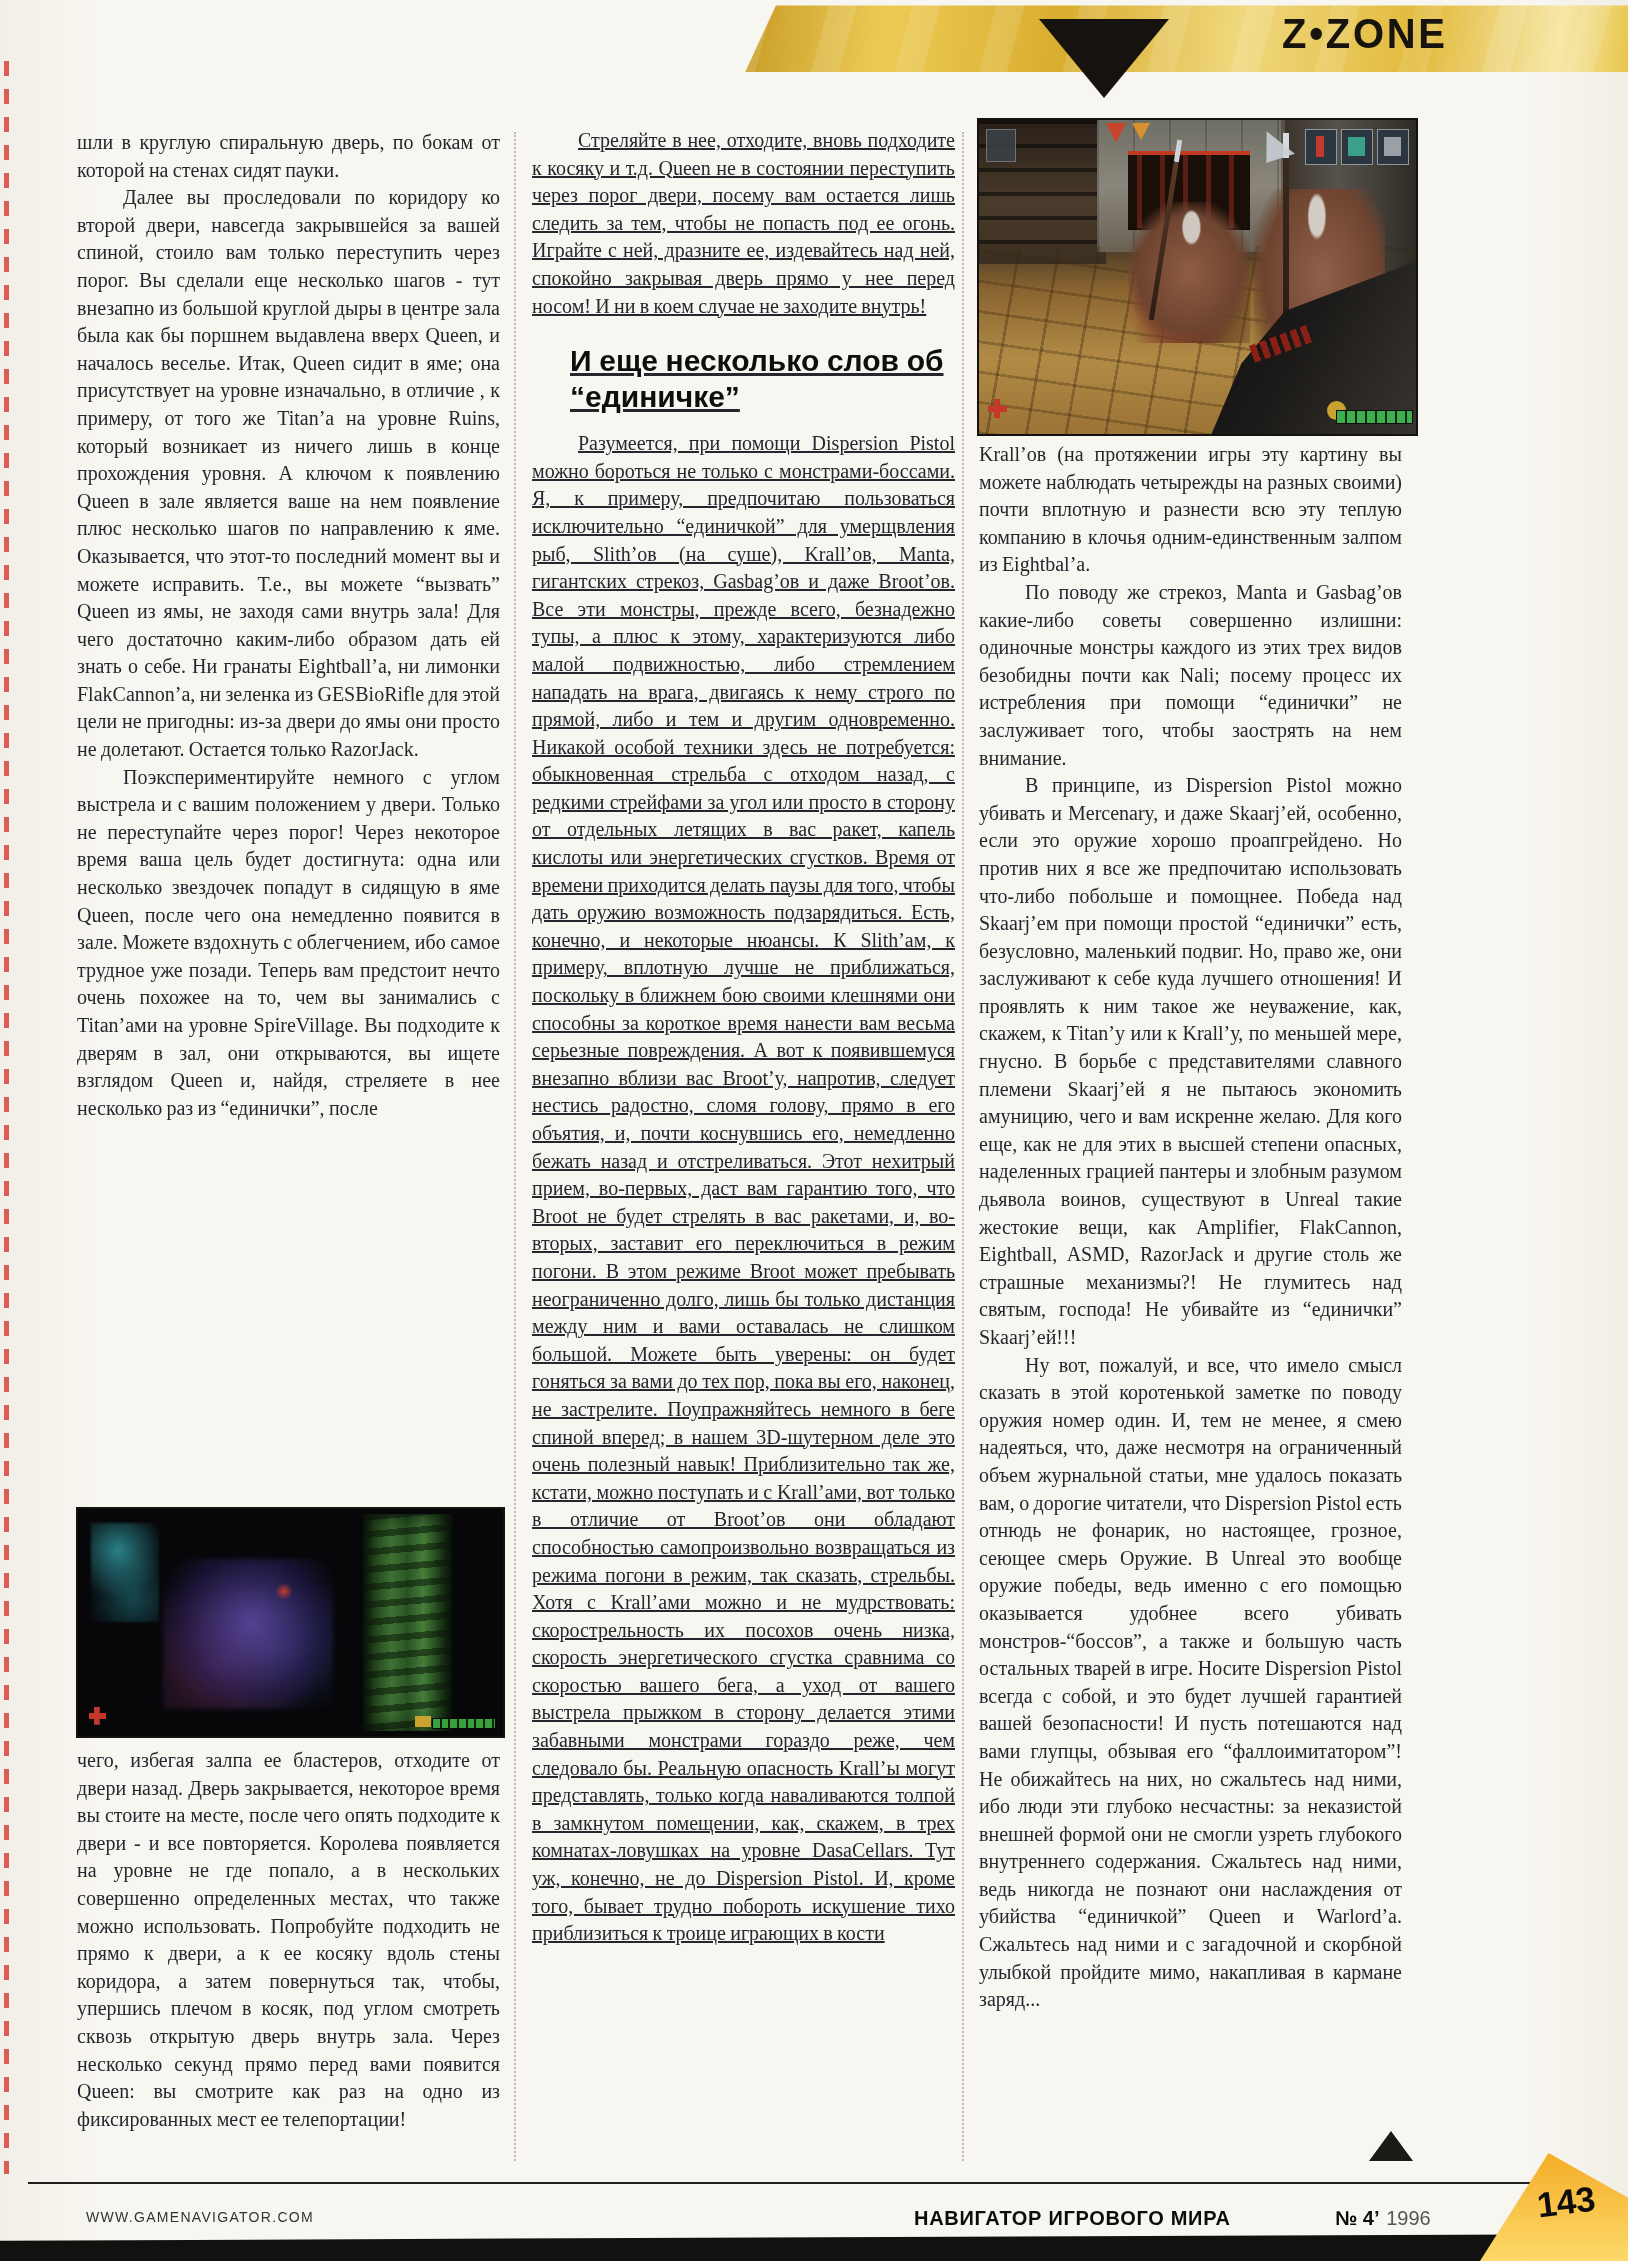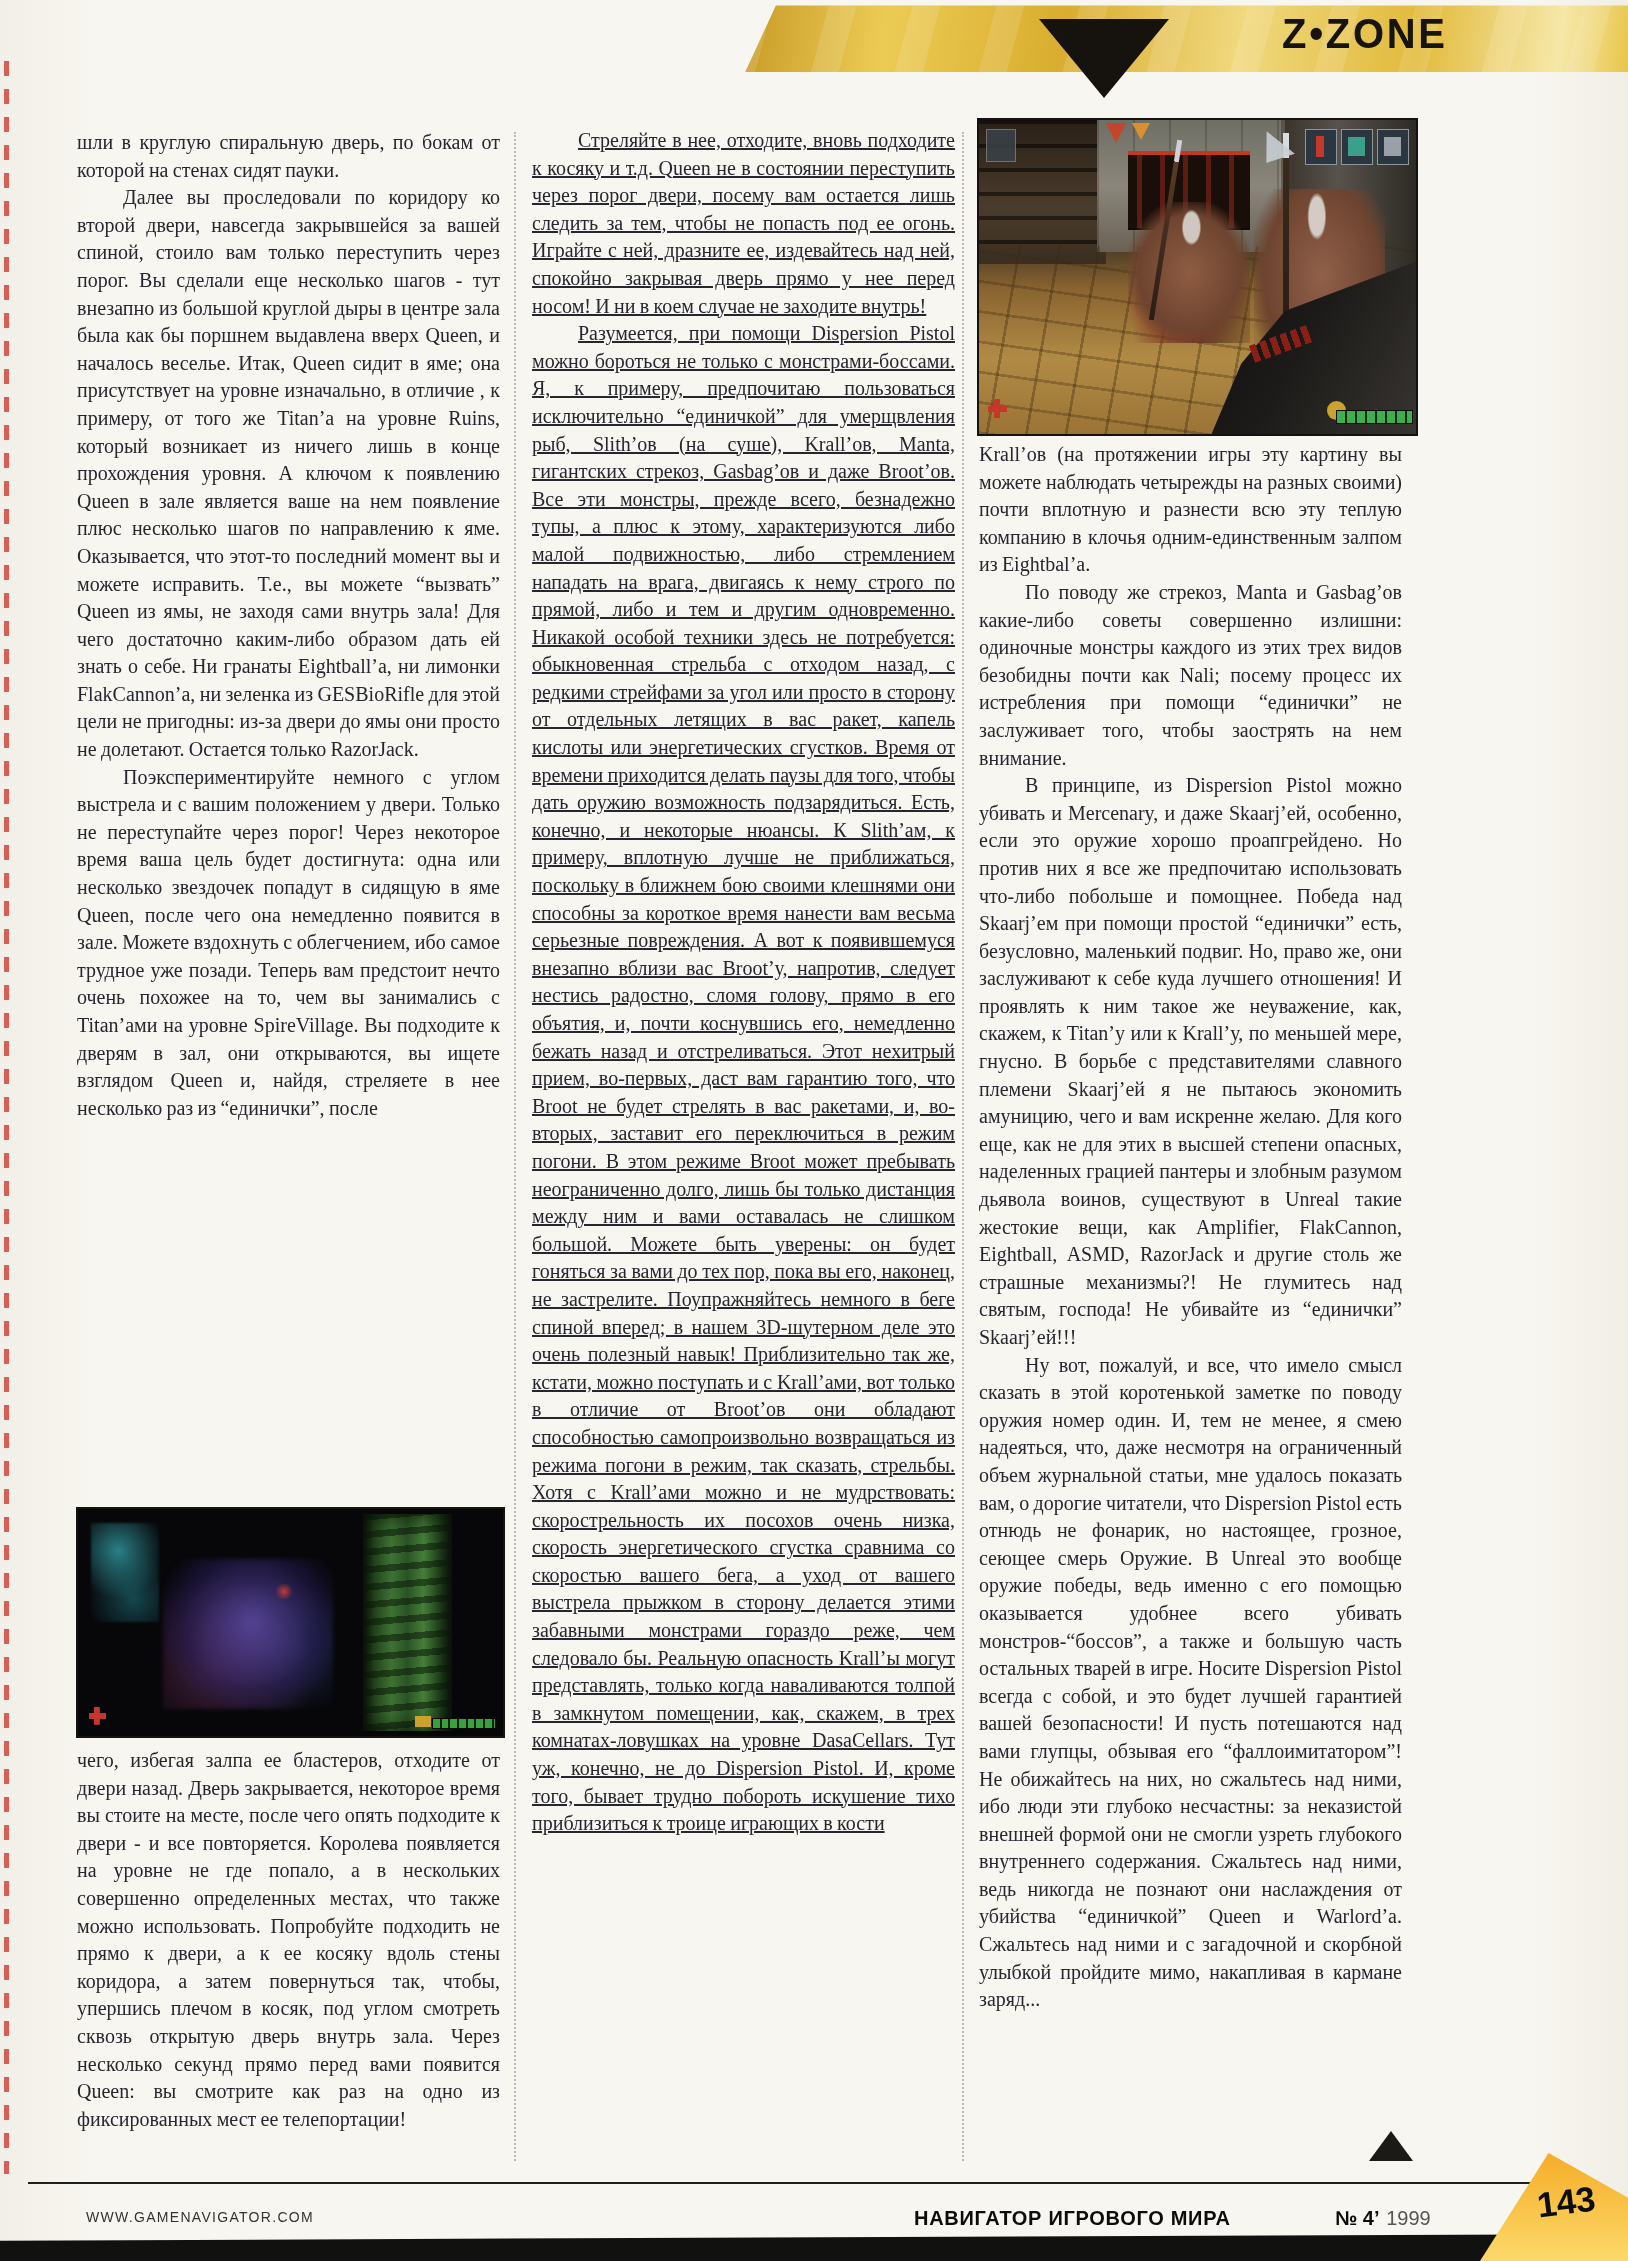--- a/index.html
+++ b/index.html
@@ -176,20 +176,21 @@
     <div class="i1-chip"></div>
     <div class="i1-bar"></div>
   </div>
 
   <div class="col col1b">
     <p class="cont">чего, избегая залпа ее бластеров, отходите от двери назад. Дверь закрывается, некоторое время вы стоите на месте, после чего опять подходите к двери - и все повторяется. Королева появляется на уровне не где попало, а в нескольких совершенно определенных местах, что также можно использовать. Попробуйте подходить не прямо к двери, а к ее косяку вдоль стены коридора, а затем повернуться так, чтобы, упершись плечом в косяк, под углом смотреть сквозь открытую дверь внутрь зала. Через несколько секунд прямо перед вами появится Queen: вы смотрите как раз на одно из фиксированных мест ее телепортации!</p>
   </div>
 
   <div class="col col2">
     <p>Стреляйте в нее, отходите, вновь подходите к косяку и т.д. Queen не в состоянии переступить через порог двери, посему вам остается лишь следить за тем, чтобы не попасть под ее огонь. Играйте с ней, дразните ее, издевайтесь над ней, спокойно закрывая дверь прямо у нее перед носом! И ни в коем случае не заходите внутрь!</p>
+    <h2 class="subhead">И еще несколько слов об “единичке”</h2>
     <p>Разумеется, при помощи Dispersion Pistol можно бороться не только с монстрами-боссами. Я, к примеру, предпочитаю пользоваться исключительно “единичкой” для умерщвления рыб, Slith’ов (на суше), Krall’ов, Manta, гигантских стрекоз, Gasbag’ов и даже Broot’ов. Все эти монстры, прежде всего, безнадежно тупы, а плюс к этому, характеризуются либо малой подвижностью, либо стремлением нападать на врага, двигаясь к нему строго по прямой, либо и тем и другим одновременно. Никакой особой техники здесь не потребуется: обыкновенная стрельба с отходом назад, с редкими стрейфами за угол или просто в сторону от отдельных летящих в вас ракет, капель кислоты или энергетических сгустков. Время от времени приходится делать паузы для того, чтобы дать оружию возможность подзарядиться. Есть, конечно, и некоторые нюансы. К Slith’ам, к примеру, вплотную лучше не приближаться, поскольку в ближнем бою своими клешнями они способны за короткое время нанести вам весьма серьезные повреждения. А вот к появившемуся внезапно вблизи вас Broot’у, напротив, следует нестись радостно, сломя голову, прямо в его объятия, и, почти коснувшись его, немедленно бежать назад и отстреливаться. Этот нехитрый прием, во-первых, даст вам гарантию того, что Broot не будет стрелять в вас ракетами, и, во-вторых, заставит его переключиться в режим погони. В этом режиме Broot может пребывать неограниченно долго, лишь бы только дистанция между ним и вами оставалась не слишком большой. Можете быть уверены: он будет гоняться за вами до тех пор, пока вы его, наконец, не застрелите. Поупражняйтесь немного в беге спиной вперед; в нашем 3D-шутерном деле это очень полезный навык! Приблизительно так же, кстати, можно поступать и с Krall’ами, вот только в отличие от Broot’ов они обладают способностью самопроизвольно возвращаться из режима погони в режим, так сказать, стрельбы. Хотя с Krall’ами можно и не мудрствовать: скорострельность их посохов очень низка, скорость энергетического сгустка сравнима со скоростью вашего бега, а уход от вашего выстрела прыжком в сторону делается этими забавными монстрами гораздо реже, чем следовало бы. Реальную опасность Krall’ы могут представлять, только когда наваливаются толпой в замкнутом помещении, как, скажем, в трех комнатах-ловушках на уровне DasaCellars. Тут уж, конечно, не до Dispersion Pistol. И, кроме того, бывает трудно побороть искушение тихо приблизиться к троице играющих в кости</p>
   </div>
 
   <div class="img2">
     <div class="i2-wall-left"></div>
     <div class="i2-wall-mid"></div>
     <div class="i2-rack"></div>
     <div class="i2-arch"></div>
     <div class="i2-flag1"></div>
     <div class="i2-flag2"></div>
@@ -224,20 +225,20 @@
     <p>В принципе, из Dispersion Pistol можно убивать и Mercenary, и даже Skaarj’ей, особенно, если это оружие хорошо проапгрейдено. Но против них я все же предпочитаю использовать что-либо побольше и помощнее. Победа над Skaarj’ем при помощи простой “единички” есть, безусловно, маленький подвиг. Но, право же, они заслуживают к себе куда лучшего отношения! И проявлять к ним такое же неуважение, как, скажем, к Titan’у или к Krall’у, по меньшей мере, гнусно. В борьбе с представителями славного племени Skaarj’ей я не пытаюсь экономить амуницию, чего и вам искренне желаю. Для кого еще, как не для этих в высшей степени опасных, наделенных грацией пантеры и злобным разумом дьявола воинов, существуют в Unreal такие жестокие вещи, как Amplifier, FlakCannon, Eightball, ASMD, RazorJack и другие столь же страшные механизмы?! Не глумитесь над святым, господа! Не убивайте из “единички” Skaarj’ей!!!</p>
     <p>Ну вот, пожалуй, и все, что имело смысл сказать в этой коротенькой заметке по поводу оружия номер один. И, тем не менее, я смею надеяться, что, даже несмотря на ограниченный объем журнальной статьи, мне удалось показать вам, о дорогие читатели, что Dispersion Pistol есть отнюдь не фонарик, но настоящее, грозное, сеющее смерь Оружие. В Unreal это вообще оружие победы, ведь именно с его помощью оказывается удобнее всего убивать монстров-“боссов”, а также и большую часть остальных тварей в игре. Носите Dispersion Pistol всегда с собой, и это будет лучшей гарантией вашей безопасности! И пусть потешаются над вами глупцы, обзывая его “фаллоимитатором”! Не обижайтесь на них, но сжальтесь над ними, ибо люди эти глубоко несчастны: за неказистой внешней формой они не смогли узреть глубокого внутреннего содержания. Сжальтесь над ними, ведь никогда не познают они наслаждения от убийства “единичкой” Queen и Warlord’а. Сжальтесь над ними и с загадочной и скорбной улыбкой пройдите мимо, накапливая в кармане заряд...</p>
   </div>
 
   <div class="end-marker"></div>
 
   <div class="rule"></div>
   <div class="footer-site">WWW.GAMENAVIGATOR.COM</div>
   <div class="footer-mag">НАВИГАТОР ИГРОВОГО МИРА</div>
   <div class="footer-issue">
-    <span class="num">№ 4’</span><span class="yr">1999</span>
+    <span class="num">№ 4’</span><span class="yr">1996</span>
   </div>
   <div class="black-band"></div>
   <div class="wedge"></div>
   <div class="page-num">143</div>
 
 </div>
 
 
 </body></html>

